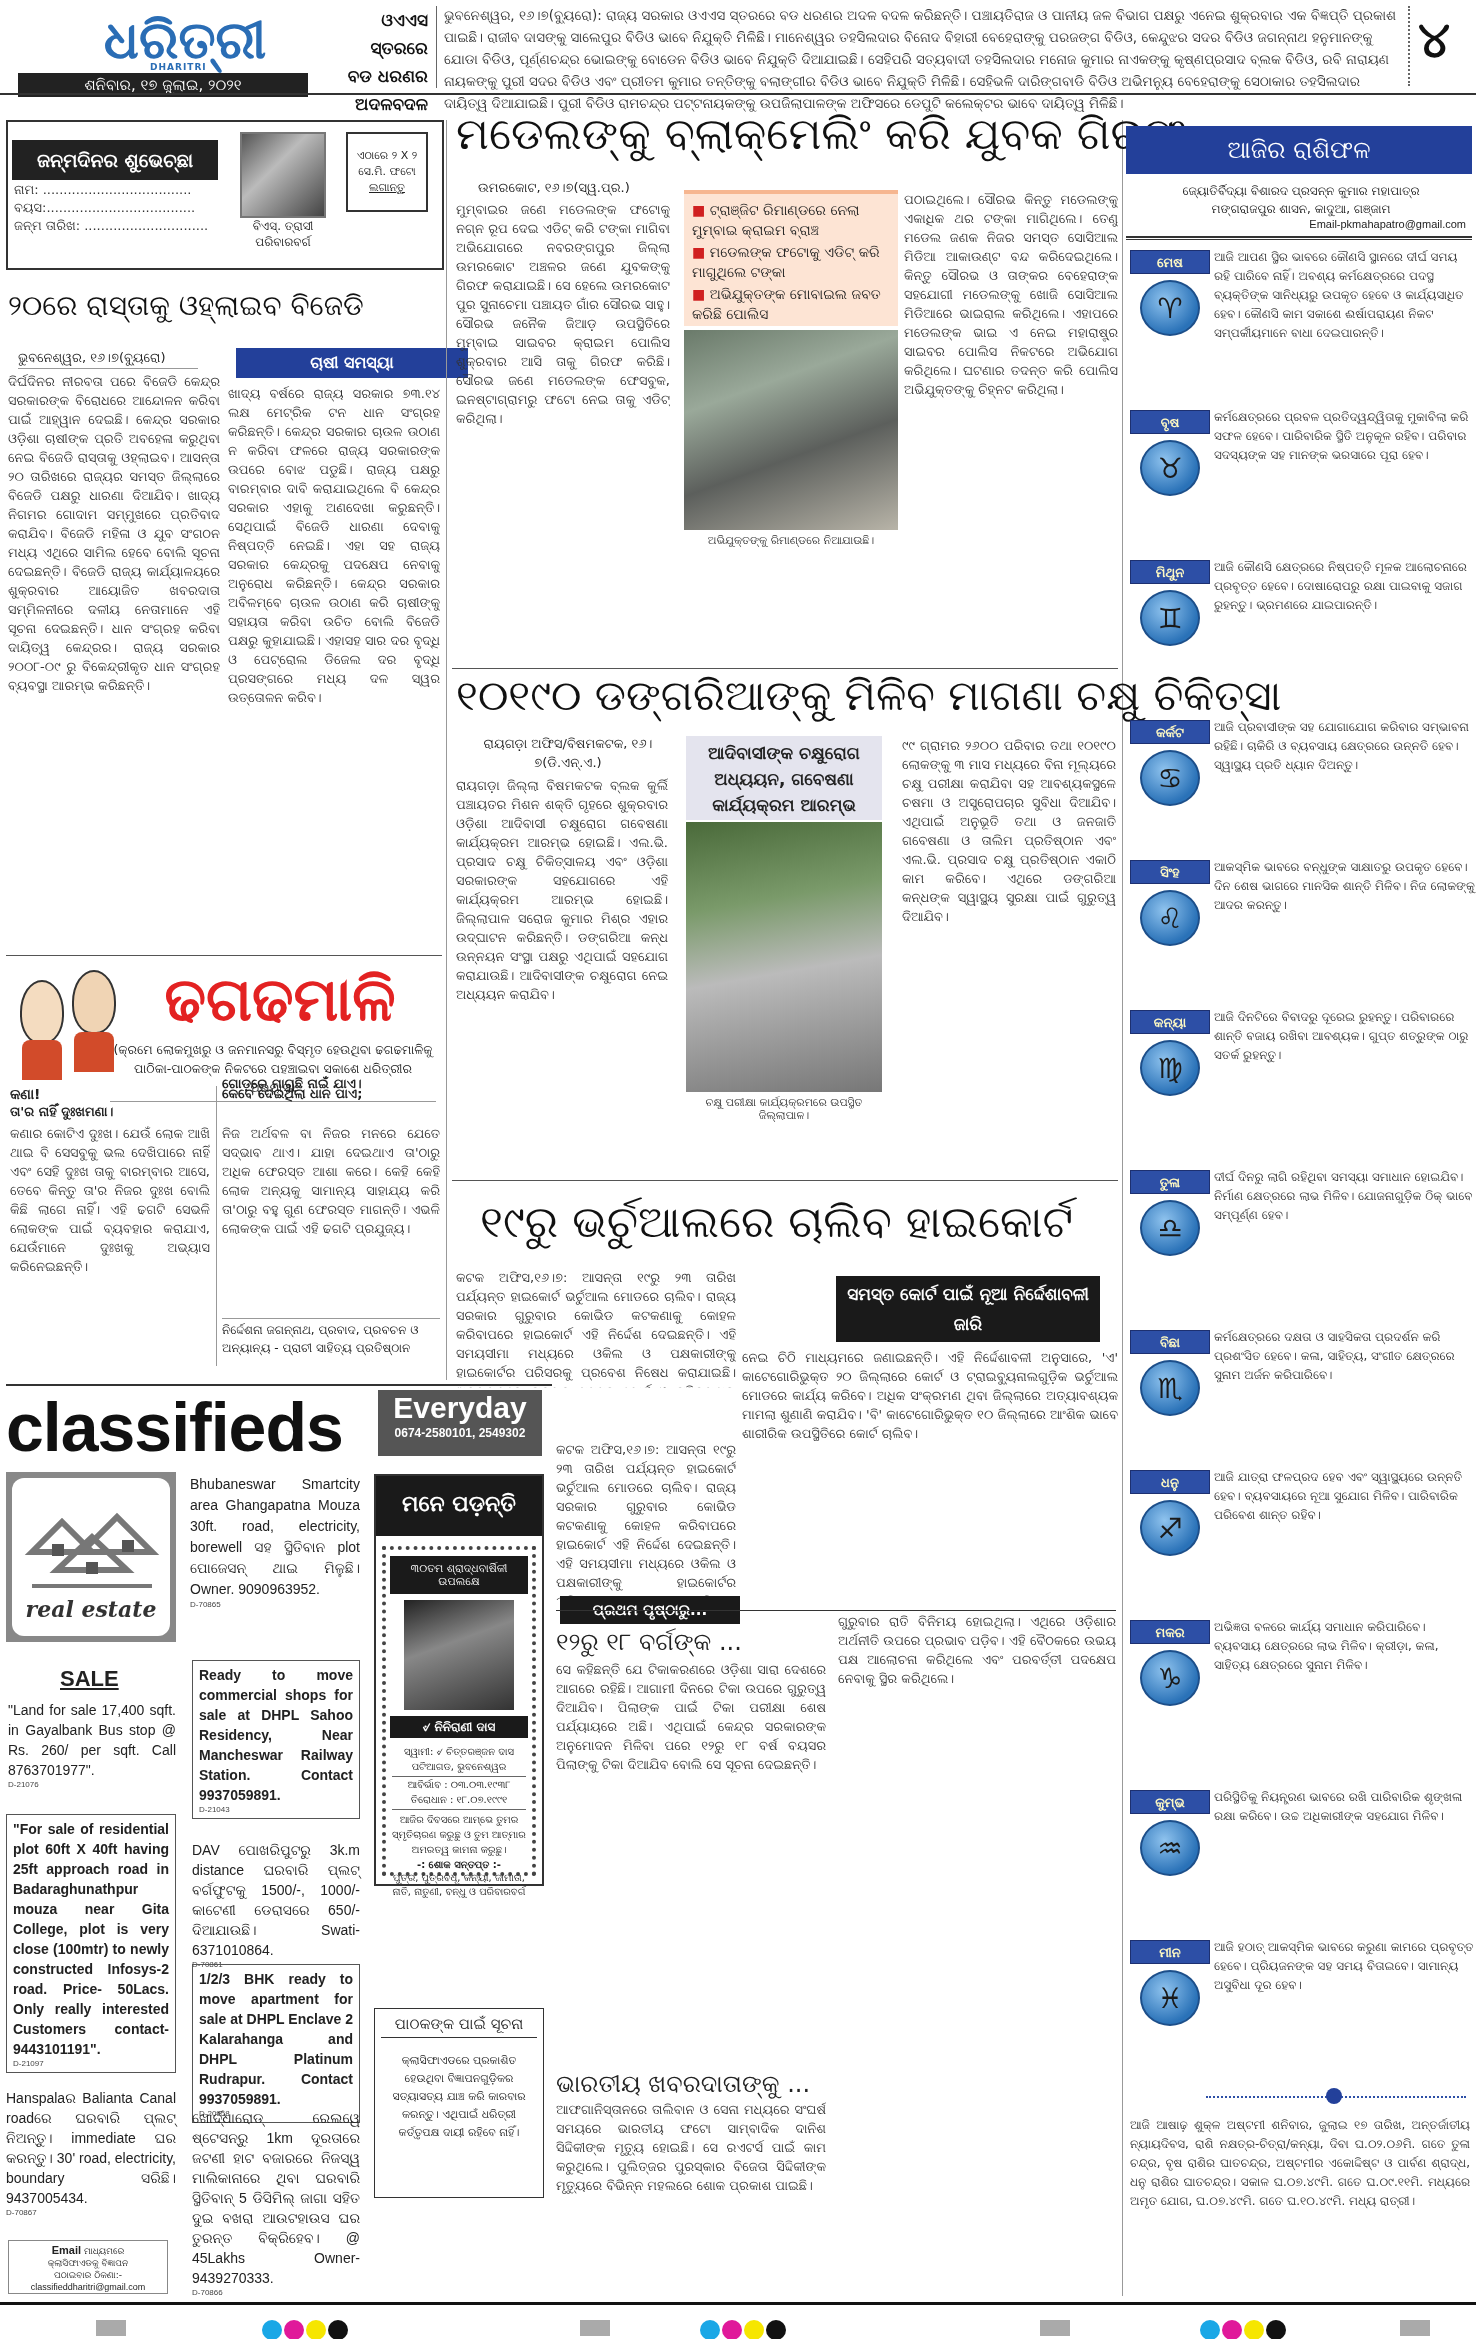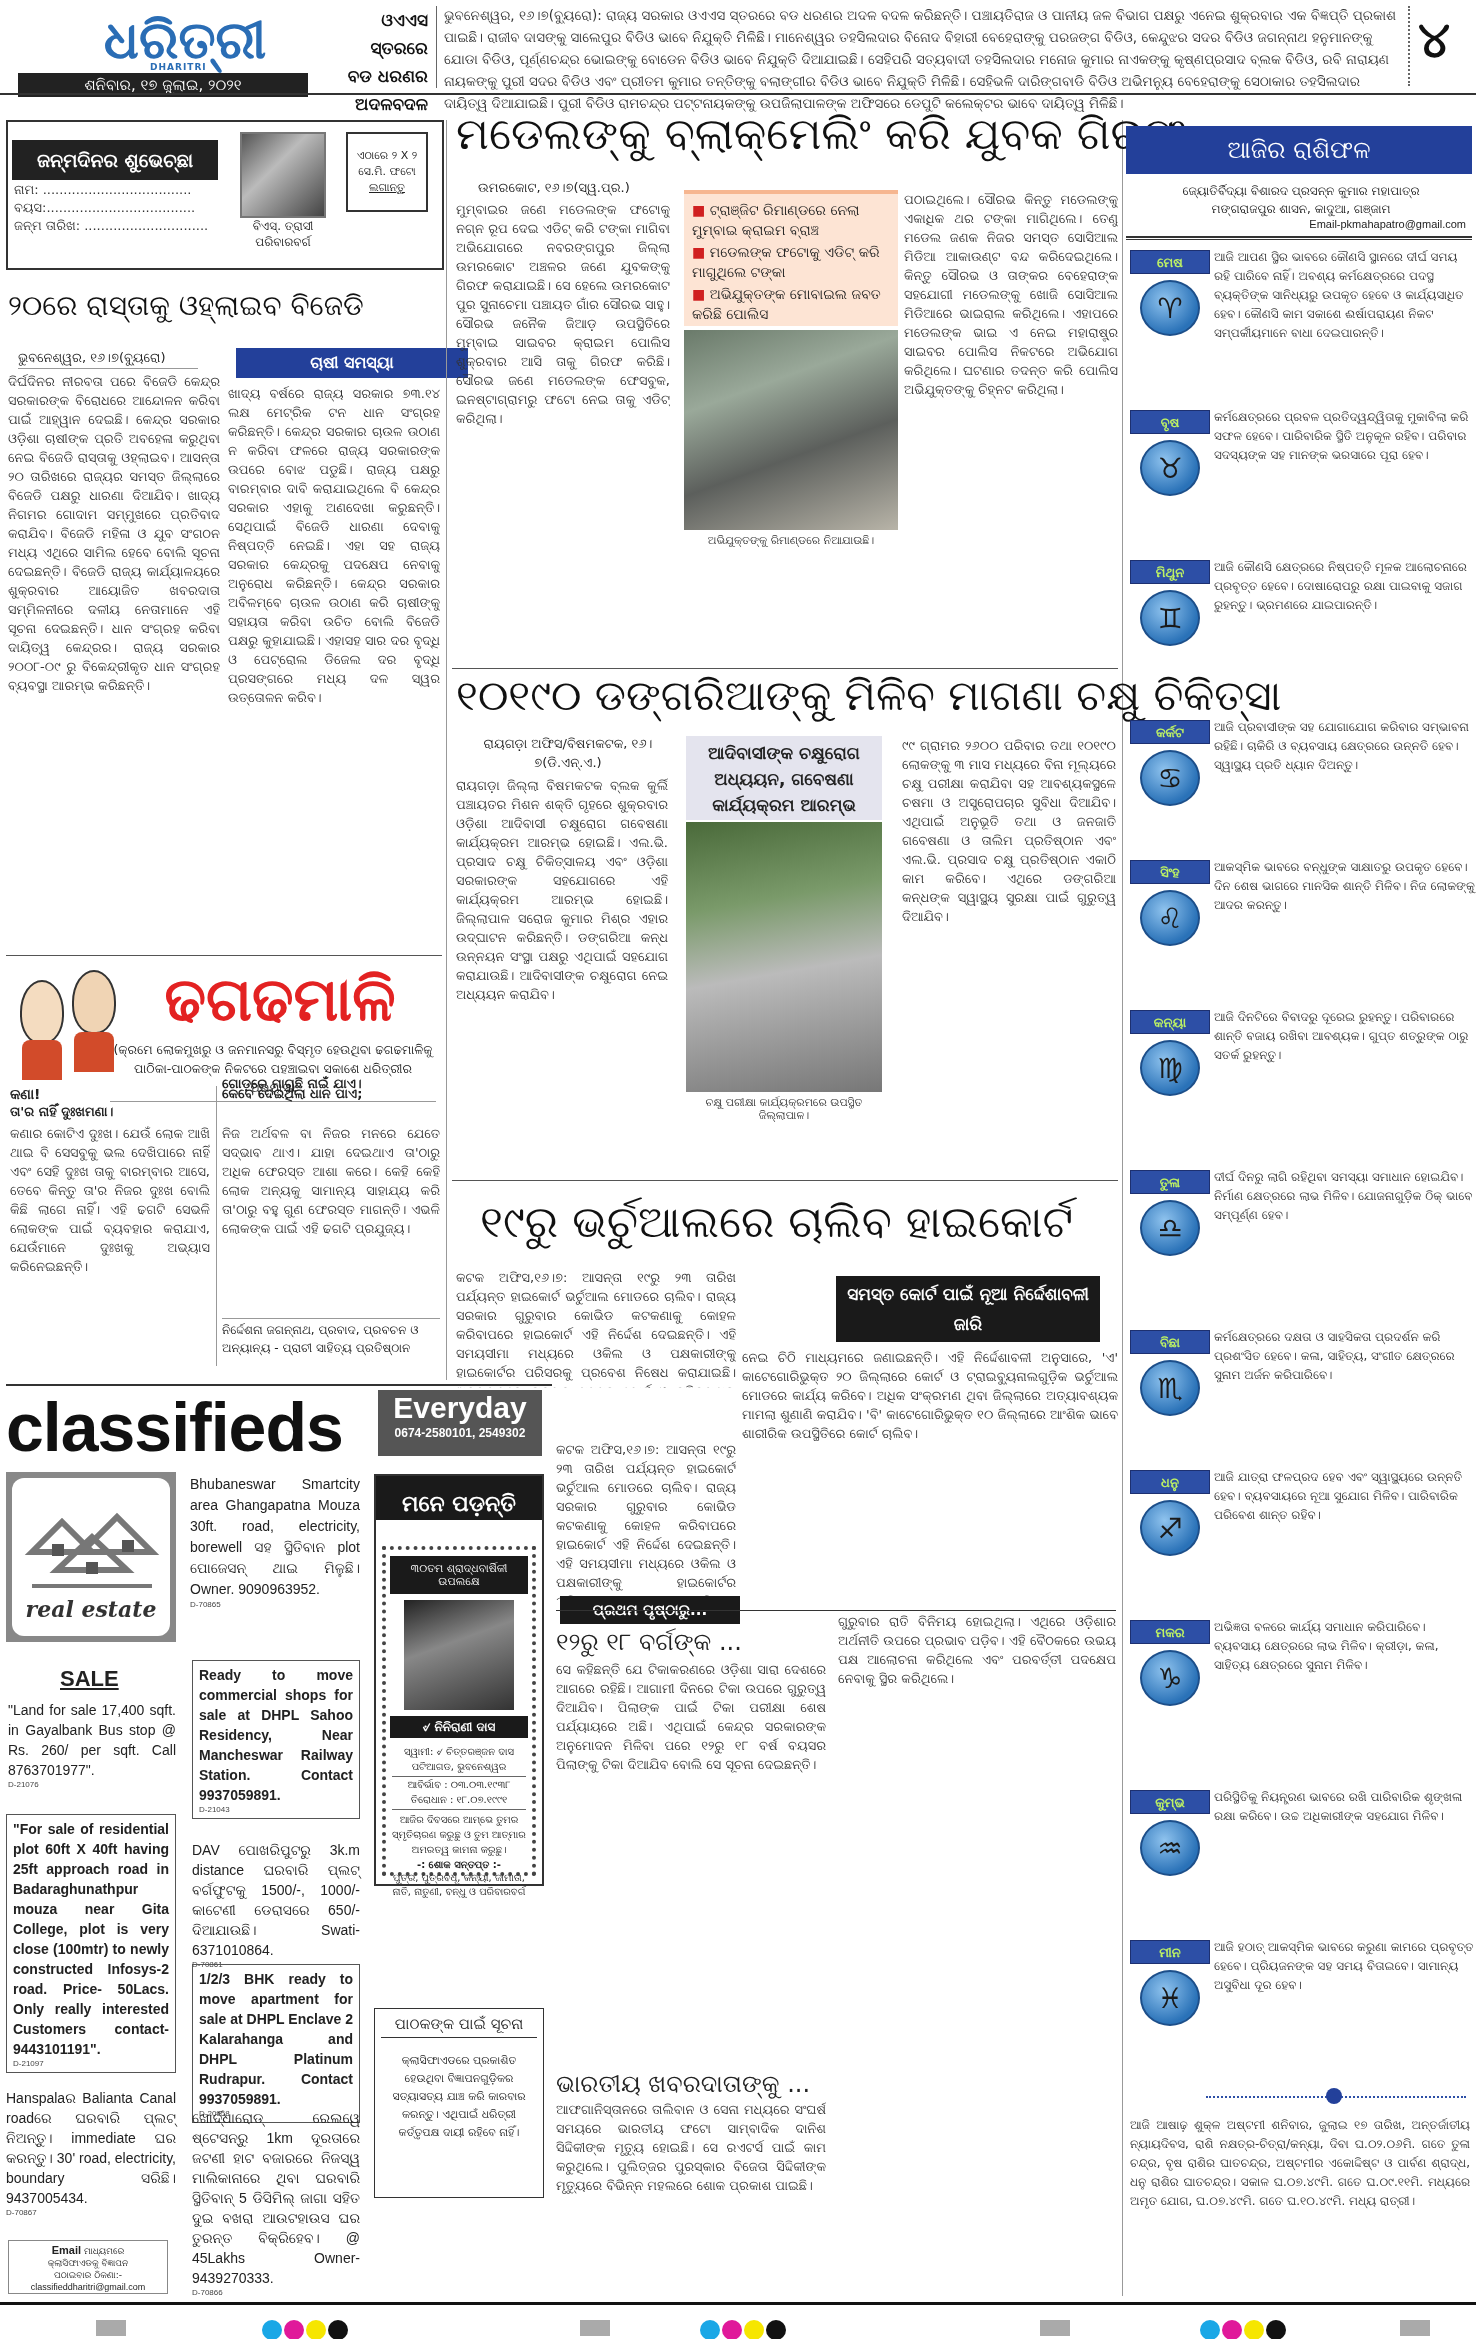--- a/index.html
+++ b/index.html
@@ -33,21 +33,21 @@
 
   .col-rule { width: 1px; background: #999; }
   .hr { height: 1px; background: #999; }
 
   
   .photo { background: linear-gradient(160deg, #6a7a6a, #9aa99a 30%, #5c5f5c 60%, #b8b4a8); }
   .photo-caption { font-size: 11px; text-align: center; color: #333; }
 
   
   .rashi-title { left: 1126px; top: 126px; width: 346px; height: 48px; background: #23409a; color: #fff; font-size: 24px; line-height: 48px; text-align: center; }
-  .rashi-badge { width: 80px; height: 24px; background: #2d4fa6; color: #bef264; font-size: 13px; font-weight: bold; text-align: center; line-height: 24px; border: 1px solid #1d3070; }
+  .rashi-badge { width: 80px; height: 24px; background: #2d4fa6; color: #fef9c3; font-size: 13px; font-weight: bold; text-align: center; line-height: 24px; border: 1px solid #1d3070; }
   .rashi-icon { width: 60px; height: 56px; border-radius: 50%; background: radial-gradient(circle at 40% 35%, #8fc3ee, #2a72b8 70%); border: 2px solid #1d4f8a; color: #1a1a1a; font-size: 28px; text-align: center; line-height: 54px; }
   .rashi-text { width: 262px; font-size: 12px; line-height: 19px; color: #333; }
 
   
   .dhaga-title { left: 130px; top: 964px; width: 300px; font-size: 60px; color: #e32222; font-weight: bold; font-family: "DejaVu Serif", serif; line-height: 70px; text-align: center; }
   .dhaga-faces { left: 14px; top: 970px; width: 110px; height: 110px; }
   .face { position: absolute; width: 44px; height: 64px; border-radius: 50% 50% 45% 45%; background: #f4dcc0; border: 2px solid #333; }
   .shirt { position: absolute; width: 40px; height: 40px; background: #d24b2a; border-radius: 8px 8px 0 0; }
 
   
@@ -57,21 +57,21 @@
   .everyday-box .ph { font-size: 12px; font-weight: bold; }
   .ad { font-family: "Liberation Sans", sans-serif; font-size: 14px; line-height: 20px; color: #222; text-align: justify; }
   .ad.bold { font-weight: bold; }
   .ad-boxed { border: 1.5px solid #555; padding: 4px 6px; }
   .ad-code { font-size: 8px; color: #444; font-family: "Liberation Sans", sans-serif; }
   .realestate { left: 6px; top: 1472px; width: 170px; height: 170px; background: #888; padding: 6px; }
   .realestate-inner { width: 100%; height: 100%; background: #fff; border-radius: 12px; position: relative; }
 
   
   .memorial { left: 374px; top: 1474px; width: 170px; height: 412px; border: 2px solid #333; }
-  .mem-head { height: 44px; background: #1a1a1a; color: #fff; font-size: 22px; font-weight: bold; text-align: center; line-height: 56px; }
+  .mem-head { height: 60px; background: #1a1a1a; color: #fff; font-size: 22px; font-weight: bold; text-align: center; line-height: 56px; }
   .mem-border { position: absolute; left: 6px; top: 70px; width: 154px; height: 330px; border: 4px dotted #444; }
 
   .footer-rule { left: 0; top: 2302px; width: 1476px; height: 3px; background: #111; }
   .reg { width: 20px; height: 20px; border-radius: 50%; display: inline-block; margin-right: 2px; }
   .grey-block { width: 30px; height: 16px; background: #aaa; display: inline-block; }
 </style>
 </head>
 <body>
 
 <div class="abs masthead-logo">ଧରିତ୍ରୀ</div>

